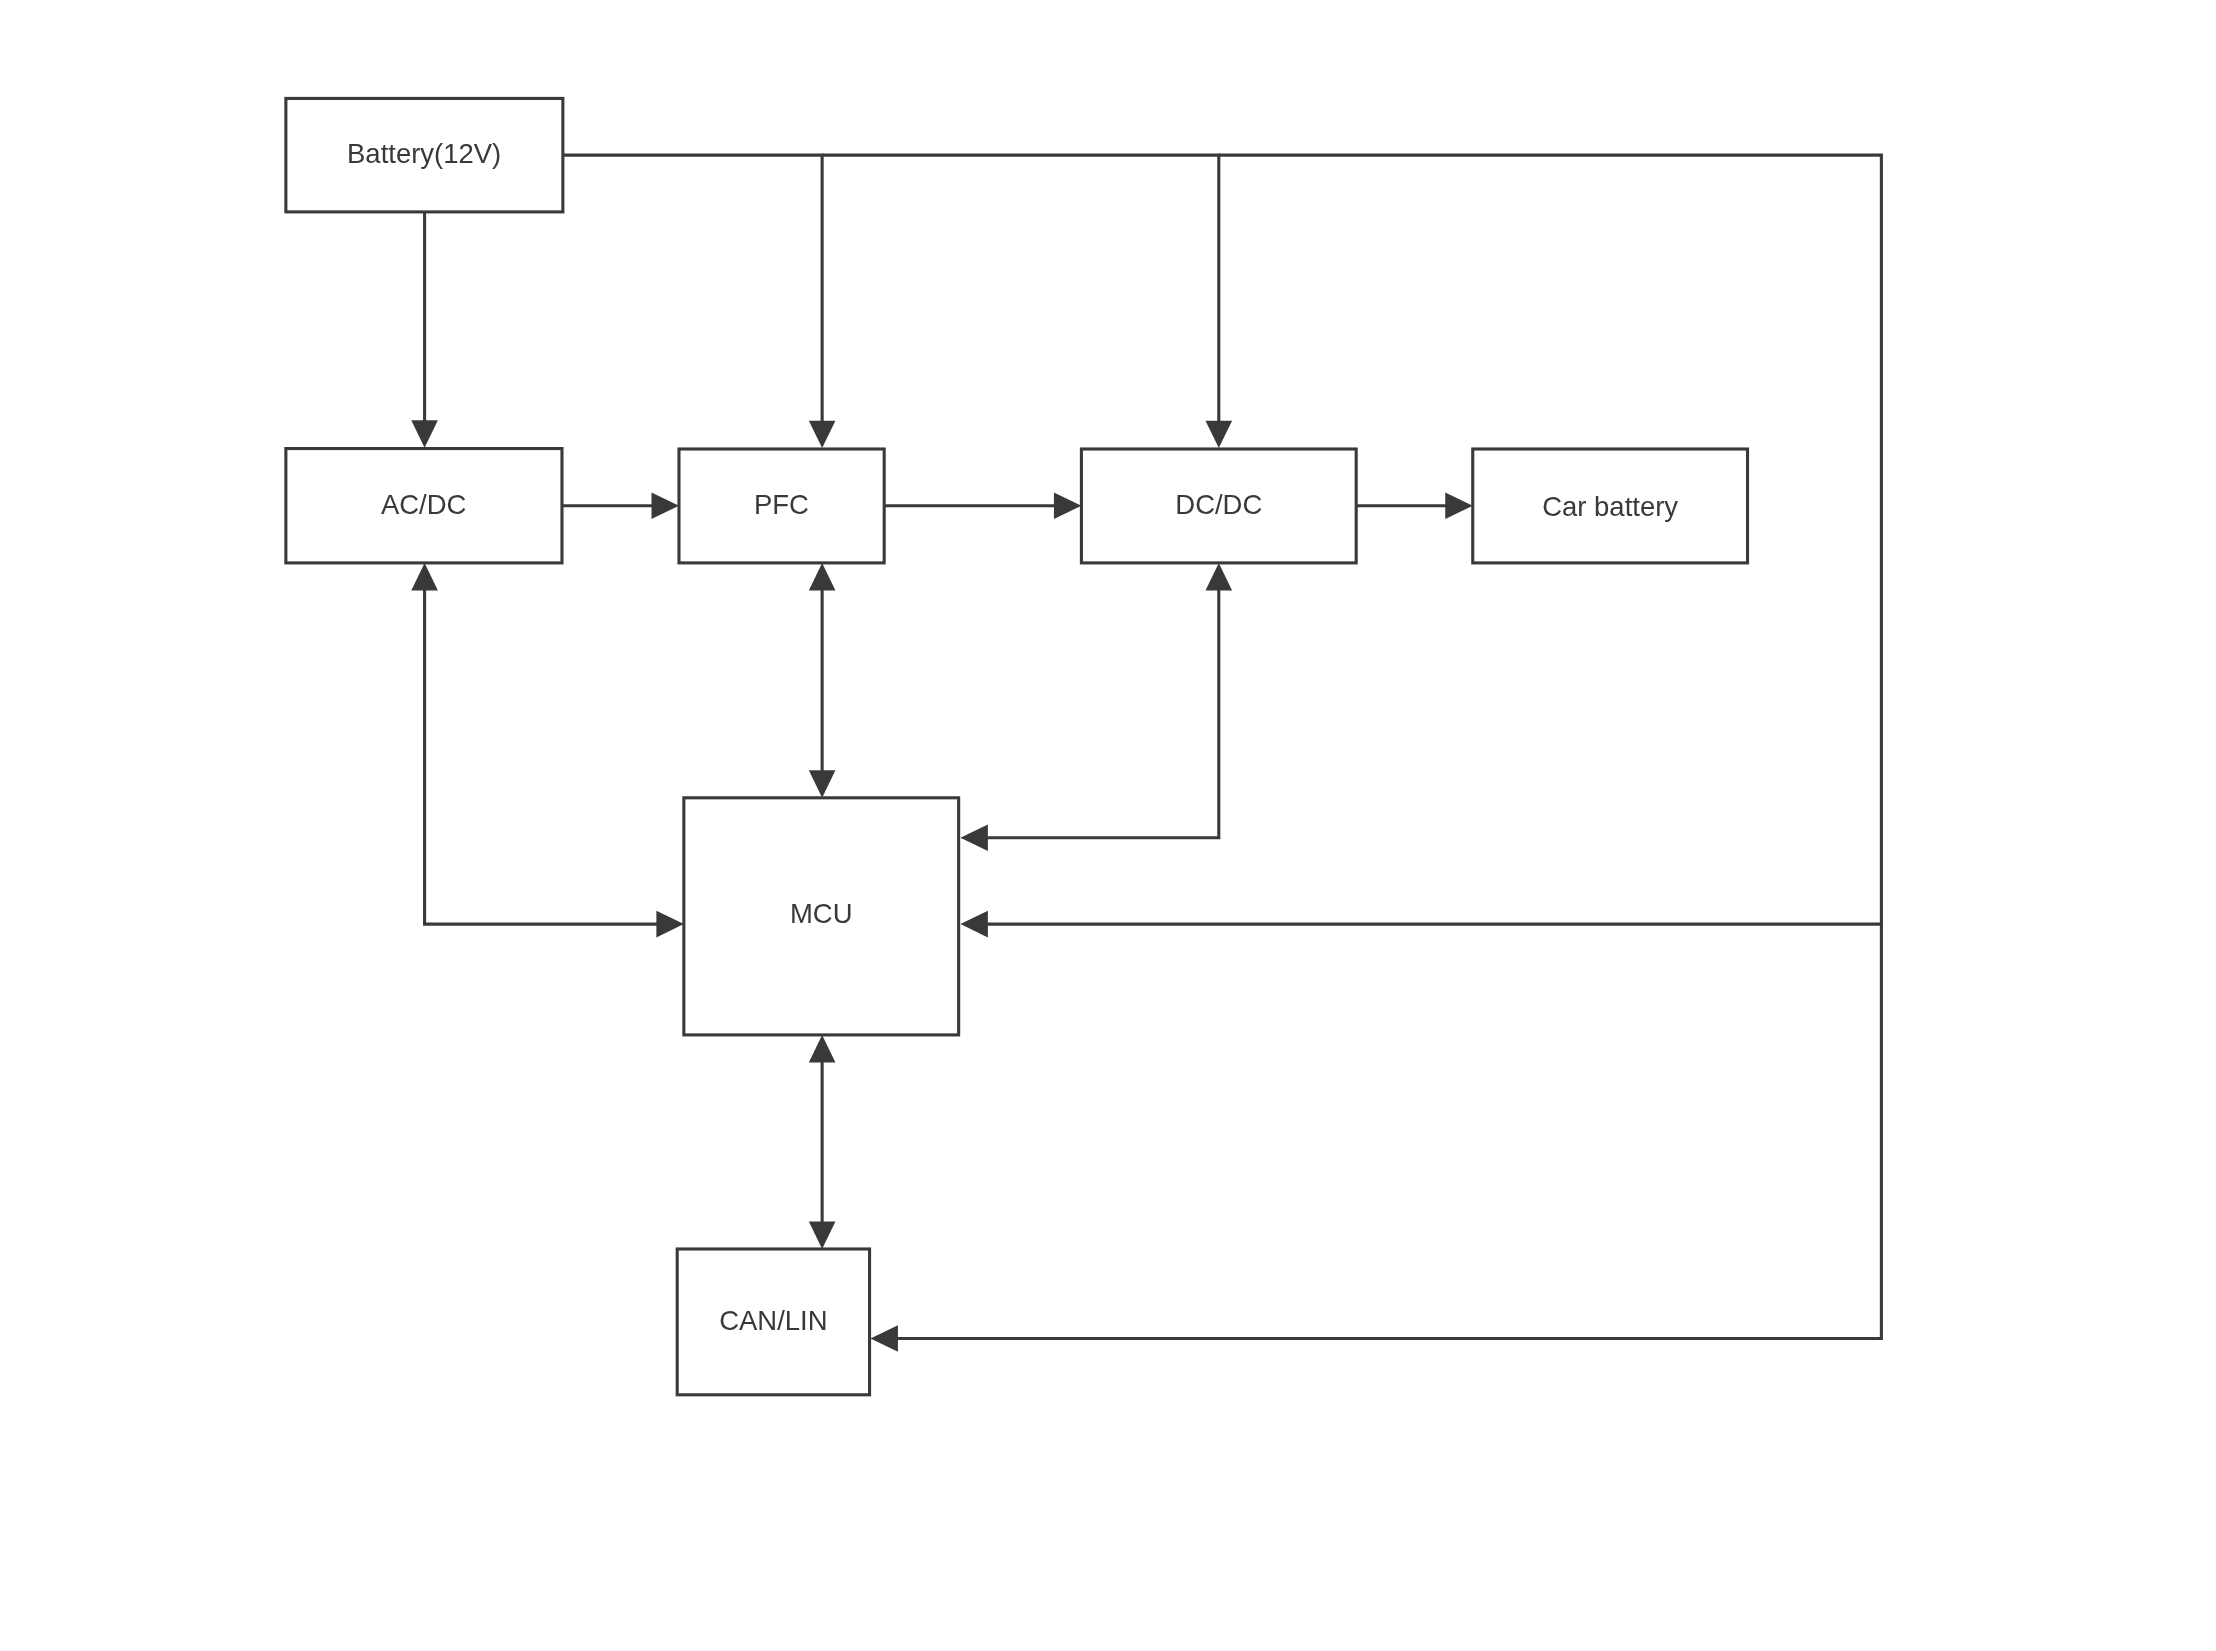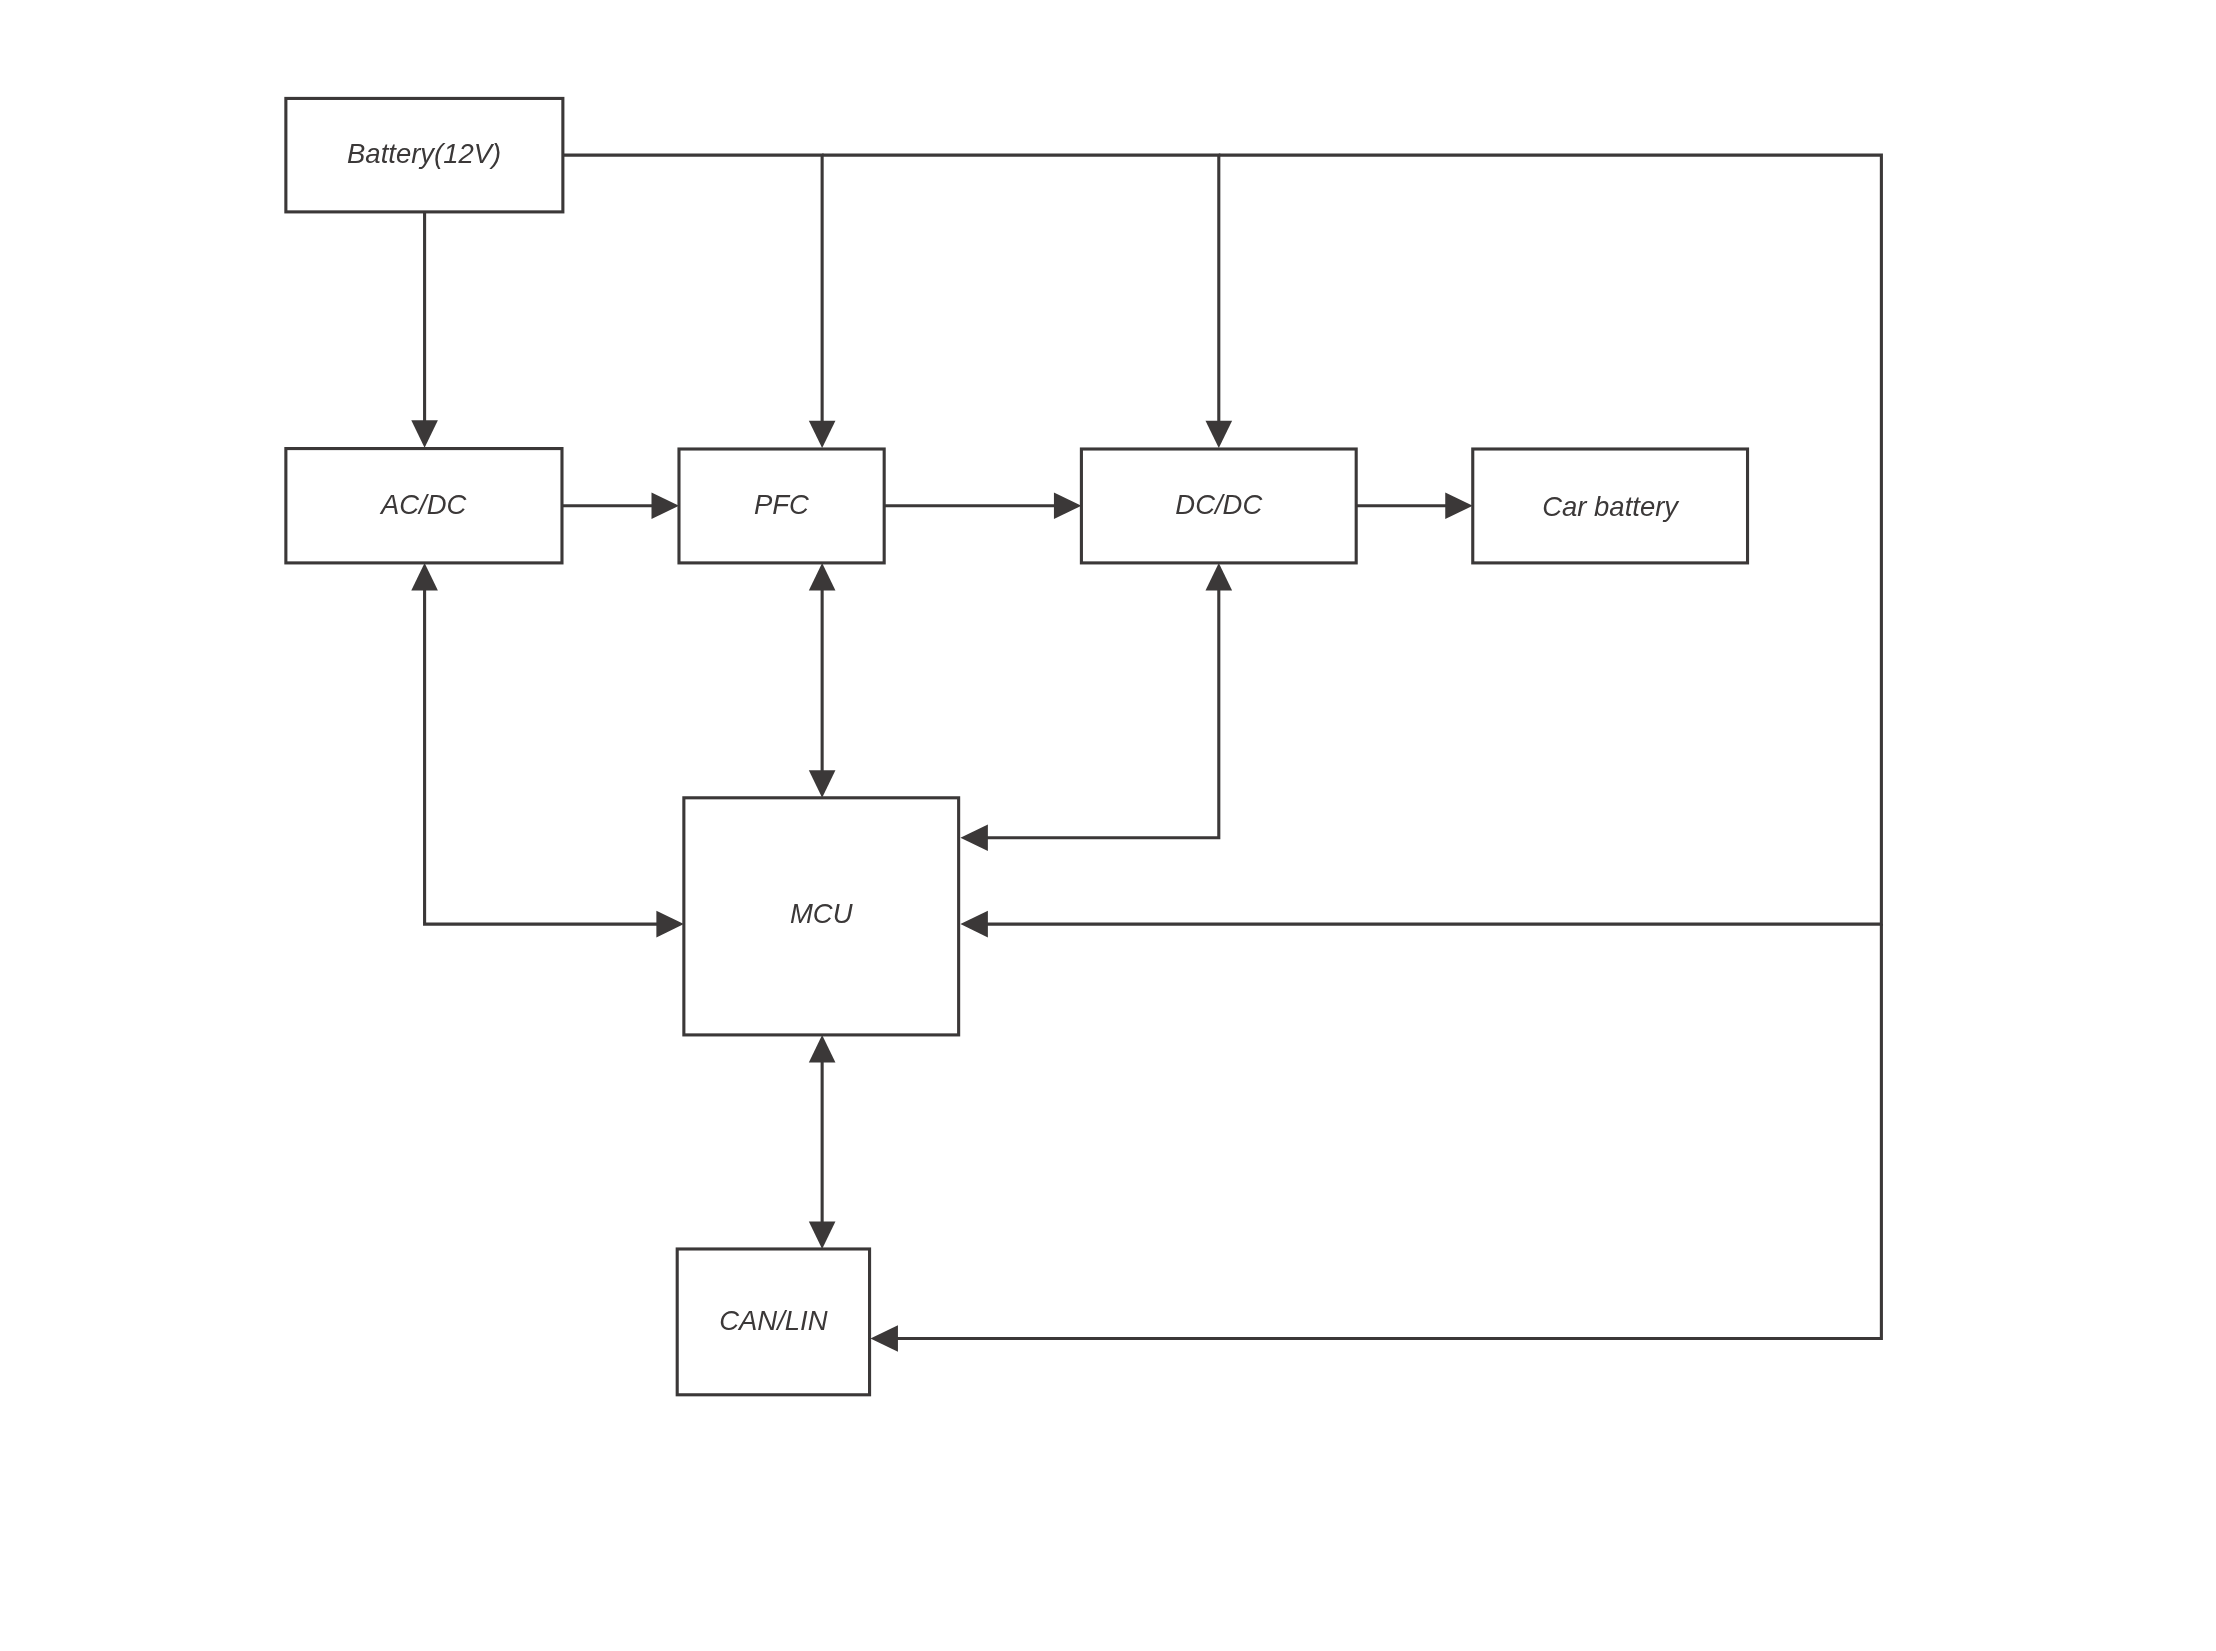--- a/index.html
+++ b/index.html
@@ -10,21 +10,20 @@
   }
   body {
     font-family: "Liberation Sans", sans-serif;
   }
   #canvas {
     position: relative;
     width: 2216px;
     height: 1651px;
     background: #ffffff;
     overflow: hidden;
-    font-style: italic;
   }
   #diagram-svg {
     position: absolute;
     left: 0;
     top: 0;
     width: 2216px;
     height: 1651px;
   }
   .node-rect {
     fill: #ffffff;

